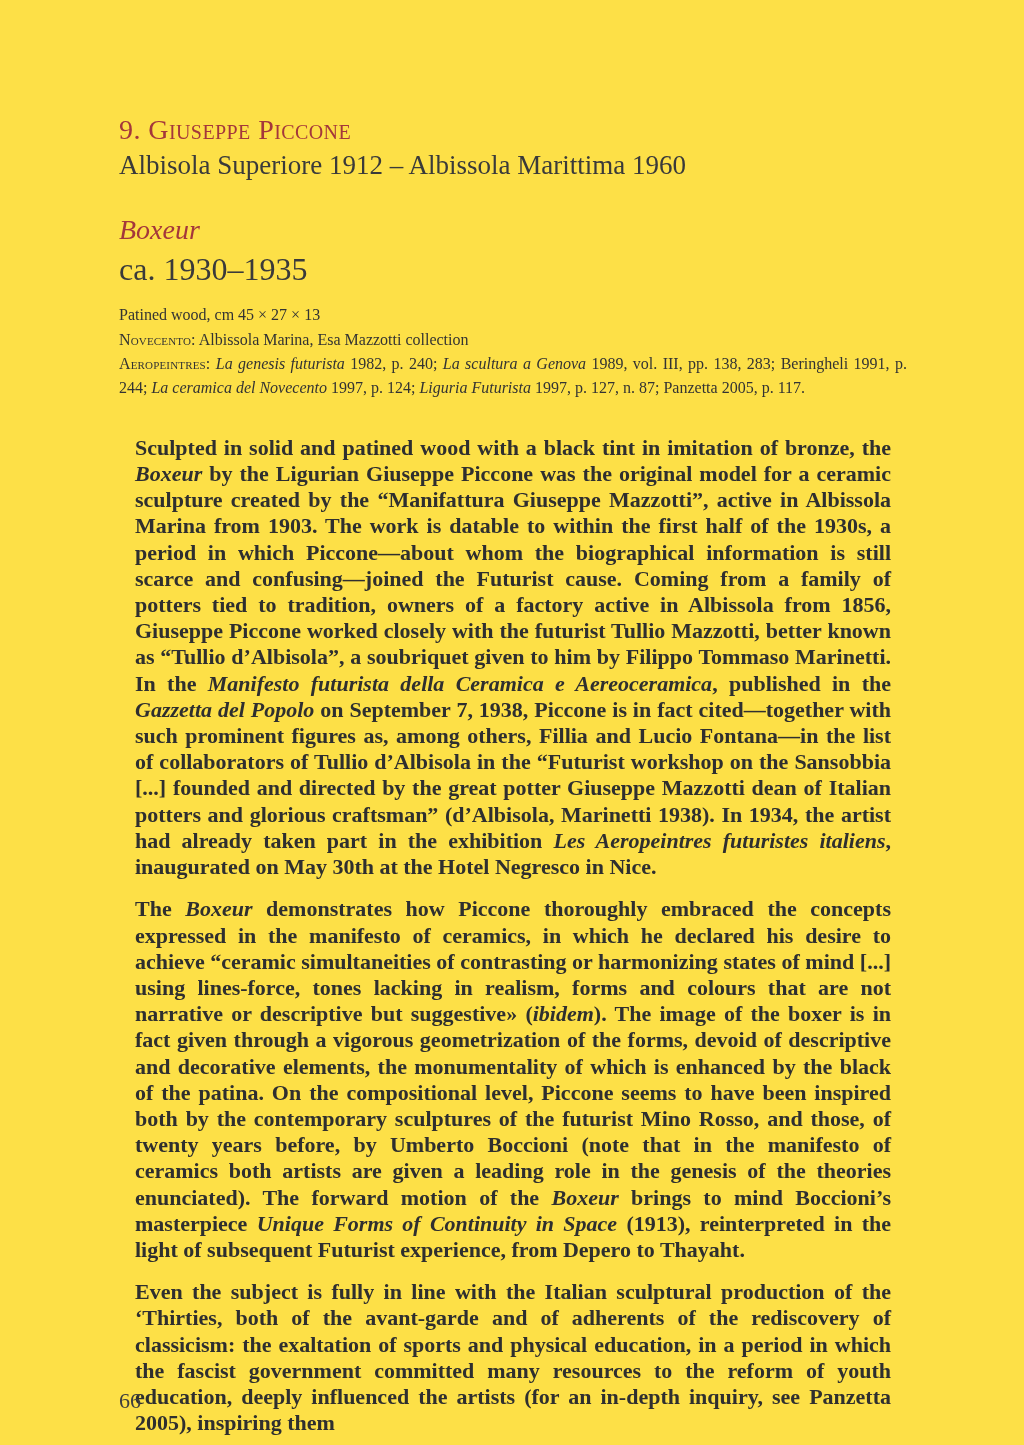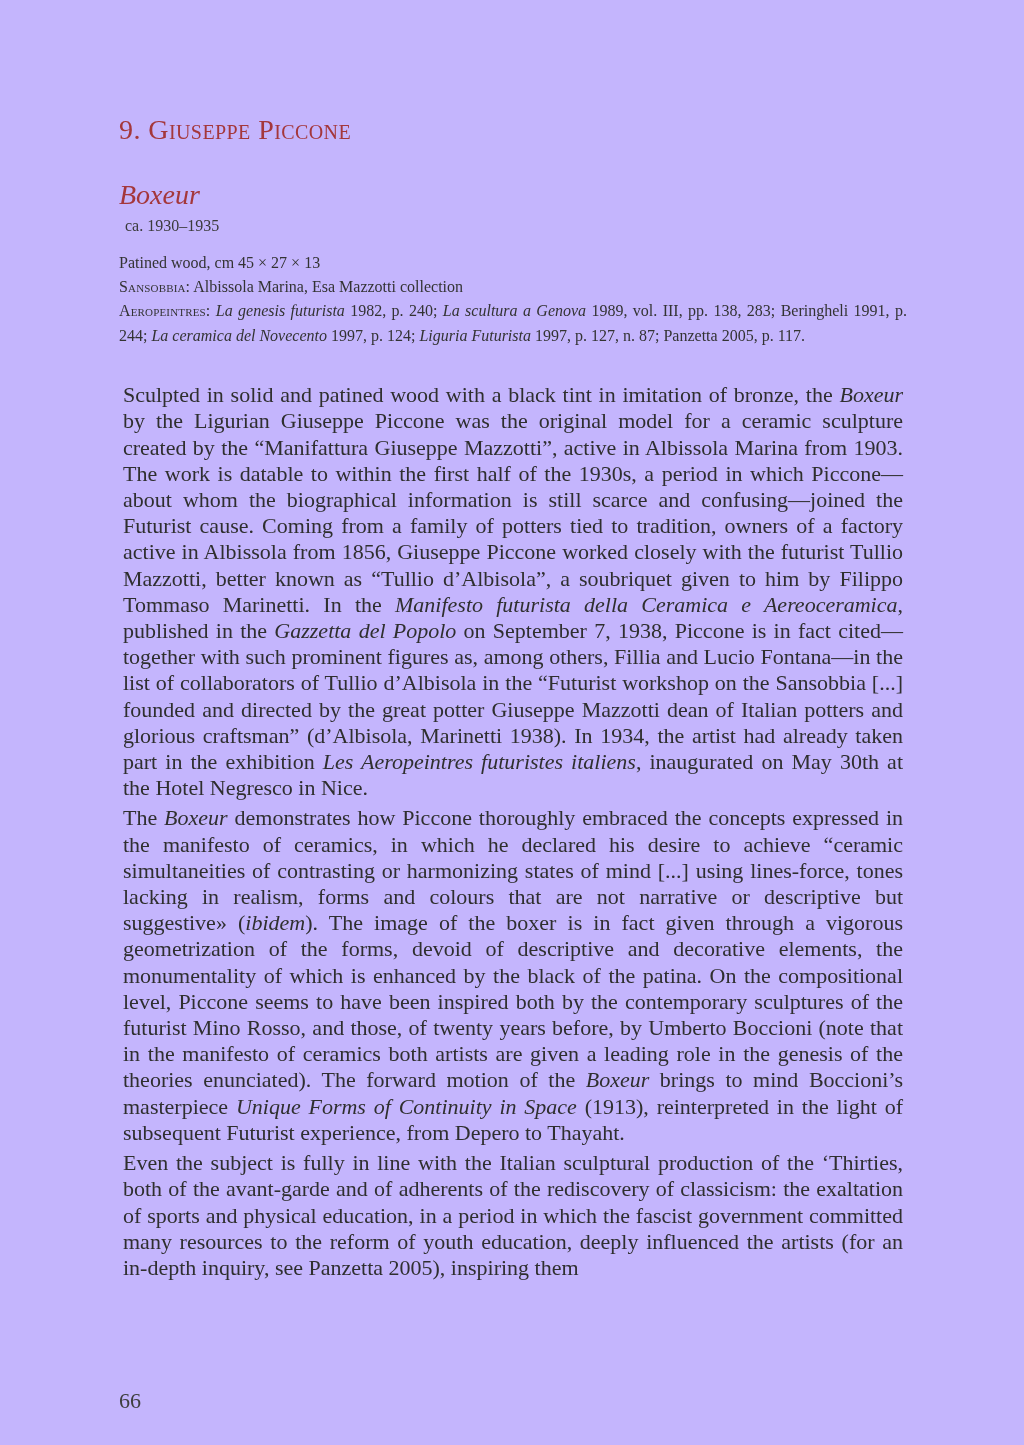--- a/index.html
+++ b/index.html
@@ -4,21 +4,21 @@
 <style>
   html, body {
     margin: 0;
     padding: 0;
     background: #ffffff;
   }
   .page {
     position: relative;
     width: 1024px;
     height: 1445px;
-    background: #c4b5fd;
+    background: #fde047;
     overflow: hidden;
     font-family: "Liberation Serif", serif;
     color: #303030;
   }
   .content {
     position: absolute;
     left: 119px;
     top: 114px;
     width: 788px;
   }
@@ -41,24 +41,23 @@
   
   .work-title {
     margin-top: 34px;
     font-size: 28px;
     font-style: italic;
     color: #a4373b;
     line-height: 1.1;
   }
   .work-date {
     margin-top: 6px;
-    font-size: 16px;
+    font-size: 32px;
     color: #3a3a3a;
     line-height: 1.1;
-    margin-left: 6px;
   }
   
   .meta {
     margin-top: 16px;
     font-size: 16px;
     line-height: 24.4px;
     color: #333333;
     text-align: justify;
   }
   .sc {
@@ -67,21 +66,22 @@
   }
   
   .bodytext {
     margin-top: 34px;
     font-size: 22px;
     line-height: 26.2px;
     color: #2f2f2f;
     text-align: justify;
   }
   .bodytext p {
-    margin: 4px;
+    margin: 16px;
+    font-weight: bold;
   }
   .it {
     font-style: italic;
   }
   
   .page-number {
     position: absolute;
     left: 119px;
     top: 1388px;
     font-size: 22px;
@@ -89,30 +89,31 @@
   }
 </style>
 </head>
 <body>
 
 <div class="page">
   <div class="content">
 
     <header>
       <h1 class="artist-heading">9. Giuseppe Piccone</h1>
+      <div class="artist-dates">Albisola Superiore 1912 – Albissola Marittima 1960</div>
     </header>
 
     <section>
       <div class="work-title">Boxeur</div>
       <div class="work-date">ca. 1930–1935</div>
     </section>
 
     <section class="meta">
       <div>Patined wood, cm 45 × 27 × 13</div>
-      <div><span class="sc">Sansobbia:</span>
+      <div><span class="sc">Novecento:</span>
         <span>Albissola Marina, Esa Mazzotti collection</span></div>
       <div><span class="sc">Aeropeintres:</span>
         <span><span class="it">La genesis futurista</span><span> 1982, p. 240; </span><span class="it">La scultura a Genova</span><span> 1989, vol. III, pp. 138, 283; Beringheli 1991, p. 244; </span><span class="it">La ceramica del Novecento</span><span> 1997, p. 124; </span><span class="it">Liguria Futurista</span><span> 1997, p. 127, n. 87; Panzetta 2005, p. 117.</span></span></div>
     </section>
 
     <section class="bodytext">
       <p><span>Sculpted in solid and patined wood with a black tint in imitation of bronze, the </span><span class="it">Boxeur</span><span> by the Ligurian Giuseppe Piccone was the original model for a ceramic sculpture created by the “Manifattura Giuseppe Mazzotti”, active in Albissola Marina from 1903. The work is datable to within the first half of the 1930s, a period in which Piccone—about whom the biographical information is still scarce and confusing—joined the Futurist cause. Coming from a family of potters tied to tradition, owners of a factory active in Albissola from 1856, Giuseppe Piccone worked closely with the futurist Tullio Mazzotti, better known as “Tullio d’Albisola”, a soubriquet given to him by Filippo Tommaso Marinetti. In the </span><span class="it">Manifesto futurista della Ceramica e Aereoceramica</span><span>, published in the </span><span class="it">Gazzetta del Popolo</span><span> on September 7, 1938, Piccone is in fact cited—together with such prominent figures as, among others, Fillia and Lucio Fontana—in the list of collaborators of Tullio d’Albisola in the “Futurist workshop on the Sansobbia [...] founded and directed by the great potter Giuseppe Mazzotti dean of Italian potters and glorious craftsman” (d’Albisola, Marinetti 1938). In 1934, the artist had already taken part in the exhibition </span><span class="it">Les Aeropeintres futuristes italiens</span><span>, inaugurated on May 30th at the Hotel Negresco in Nice.</span></p>
       <p><span>The </span><span class="it">Boxeur</span><span> demonstrates how Piccone thoroughly embraced the concepts expressed in the manifesto of ceramics, in which he declared his desire to achieve “ceramic simultaneities of contrasting or harmonizing states of mind [...] using lines-force, tones lacking in realism, forms and colours that are not narrative or descriptive but suggestive» (</span><span class="it">ibidem</span><span>). The image of the boxer is in fact given through a vigorous geometrization of the forms, devoid of descriptive and decorative elements, the monumentality of which is enhanced by the black of the patina. On the compositional level, Piccone seems to have been inspired both by the contemporary sculptures of the futurist Mino Rosso, and those, of twenty years before, by Umberto Boccioni (note that in the manifesto of ceramics both artists are given a leading role in the genesis of the theories enunciated). The forward motion of the </span><span class="it">Boxeur</span><span> brings to mind Boccioni’s masterpiece </span><span class="it">Unique Forms of Continuity in Space</span><span> (1913), reinterpreted in the light of subsequent Futurist experience, from Depero to Thayaht.</span></p>
       <p><span>Even the subject is fully in line with the Italian sculptural production of the ‘Thirties, both of the avant-garde and of adherents of the rediscovery of classicism: the exaltation of sports and physical education, in a period in which the fascist government committed many resources to the reform of youth education, deeply influenced the artists (for an in-depth inquiry, see Panzetta 2005), inspiring them</span></p>
     </section>

